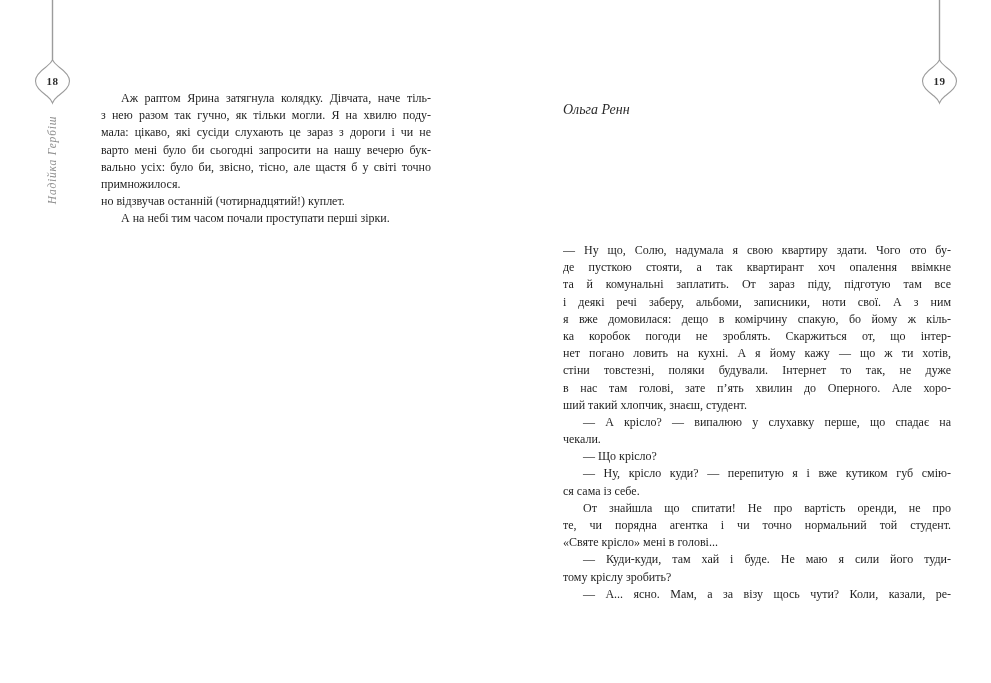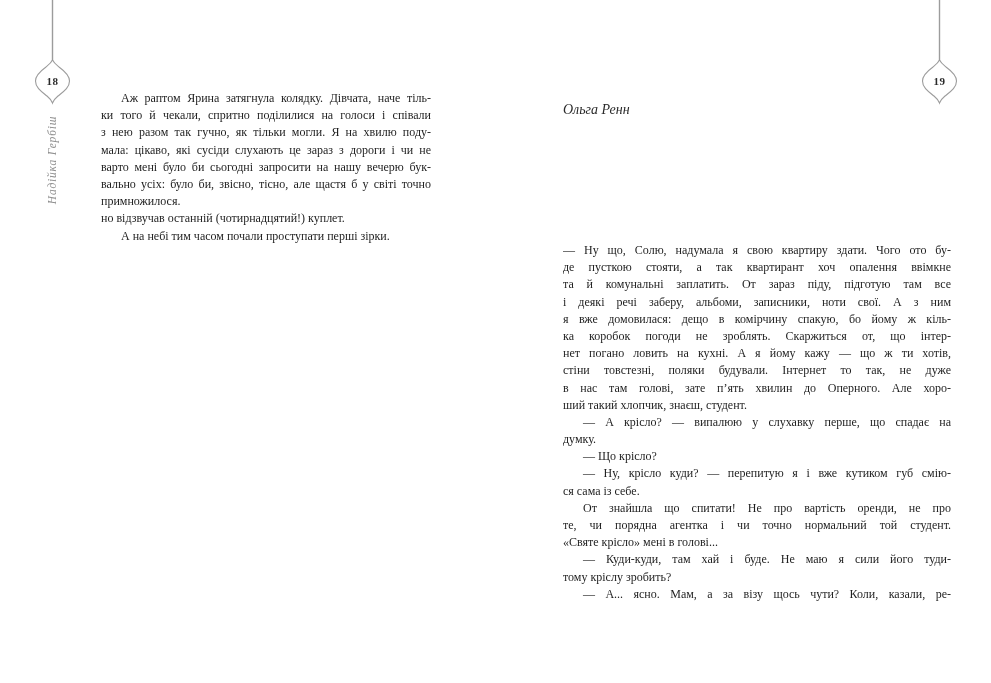--- a/index.html
+++ b/index.html
@@ -76,21 +76,20 @@
     <line x1="20.5" y1="0" x2="20.5" y2="61"></line>
     <path d="M20.5 60 C22 63,24 64.5,27 67 C32.5 71,37.5 75.5,37.5 81 C37.5 88,31 92,26 96 C23 98.5,21.5 100,20.5 103 C19.5 100,18 98.5,15 96 C10 92,3.5 88,3.5 81 C3.5 75.5,8.5 71,14 67 C17 64.5,19 63,20.5 60 Z"></path>
     <text x="20.5" y="85">19</text>
   </svg>
 
   <div class="running-author">Надійка Гербіш</div>
 
   <div class="textcol left-text">
       <div class="para">
         <div class="line first">Аж раптом Ярина затягнула колядку. Дівчата, наче тіль-</div>
-        <div class="line">ки того й чекали, спритно поділилися на голоси і співали</div>
         <div class="line">з нею разом так гучно, як тільки могли. Я на хвилю поду-</div>
         <div class="line">мала: цікаво, які сусіди слухають це зараз з дороги і чи не</div>
         <div class="line">варто мені було би сьогодні запросити на нашу вечерю бук-</div>
         <div class="line">вально усіх: було би, звісно, тісно, але щастя б у світі точно</div>
         <div class="line last">примножилося.</div>
       </div>
       <div class="para">
         <div class="line last">но відзвучав останній (чотирнадцятий!) куплет.</div>
       </div>
       <div class="para">
@@ -108,21 +107,21 @@
         <div class="line">і деякі речі заберу, альбоми, записники, ноти свої. А з ним</div>
         <div class="line">я вже домовилася: дещо в комірчину спакую, бо йому ж кіль-</div>
         <div class="line">ка коробок погоди не зроблять. Скаржиться от, що інтер-</div>
         <div class="line">нет погано ловить на кухні. А я йому кажу — що ж ти хотів,</div>
         <div class="line">стіни товстезні, поляки будували. Інтернет то так, не дуже</div>
         <div class="line">в нас там голові, зате п’ять хвилин до Оперного. Але хоро-</div>
         <div class="line last">ший такий хлопчик, знаєш, студент.</div>
       </div>
       <div class="para">
         <div class="line first">— А крісло? — випалюю у слухавку перше, що спадає на</div>
-        <div class="line last">думку.</div>
+        <div class="line last">чекали.</div>
       </div>
       <div class="para">
         <div class="line first last">— Що крісло?</div>
       </div>
       <div class="para">
         <div class="line first">— Ну, крісло куди? — перепитую я і вже кутиком губ смію-</div>
         <div class="line last">ся сама із себе.</div>
       </div>
       <div class="para">
         <div class="line first">От знайшла що спитати! Не про вартість оренди, не про</div>

